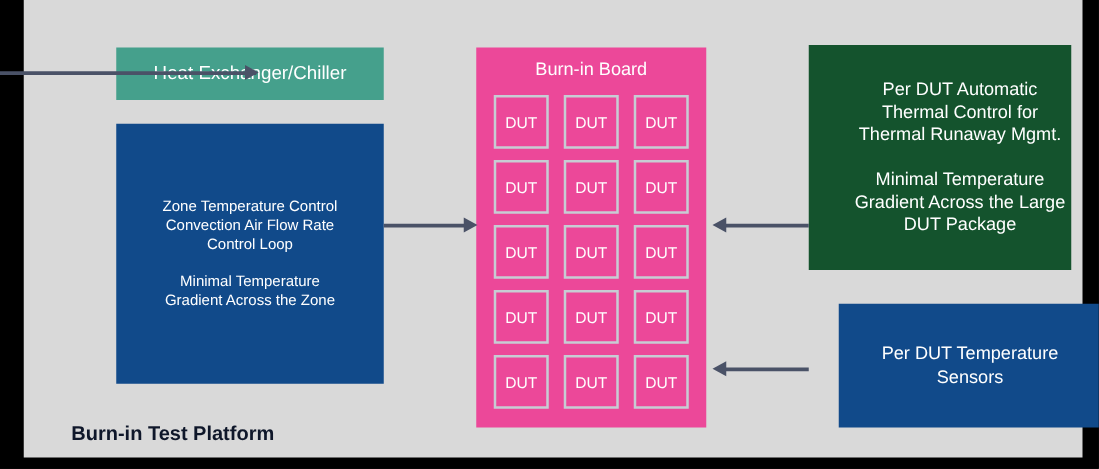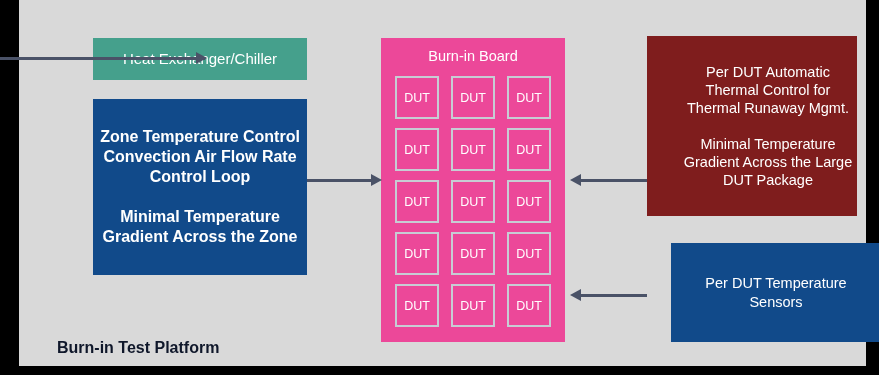--- a/index.html
+++ b/index.html
@@ -45,31 +45,30 @@
     top: 38px;
     width: 214px;
     height: 42px;
     background: #45a08c;
     font-size: 15px;
   }
   #zone-control {
     left: 74px;
     top: 99px;
     width: 214px;
-    height: 176px;
+    height: 208px;
     background: #114a8a;
-    font-size: 16px;
-    font-weight: bold;
+    font-size: 12px;
   }
   #thermal-control {
     left: 628px;
     top: 36px;
     width: 210px;
     height: 180px;
-    background: #7f1d1d;
+    background: #14532d;
     font-size: 14.5px;
     padding-left: 32px;
   }
   #temp-sensors {
     left: 628px;
     top: 243px;
     width: 210px;
     height: 99px;
     background: #114a8a;
     font-size: 14.5px;

